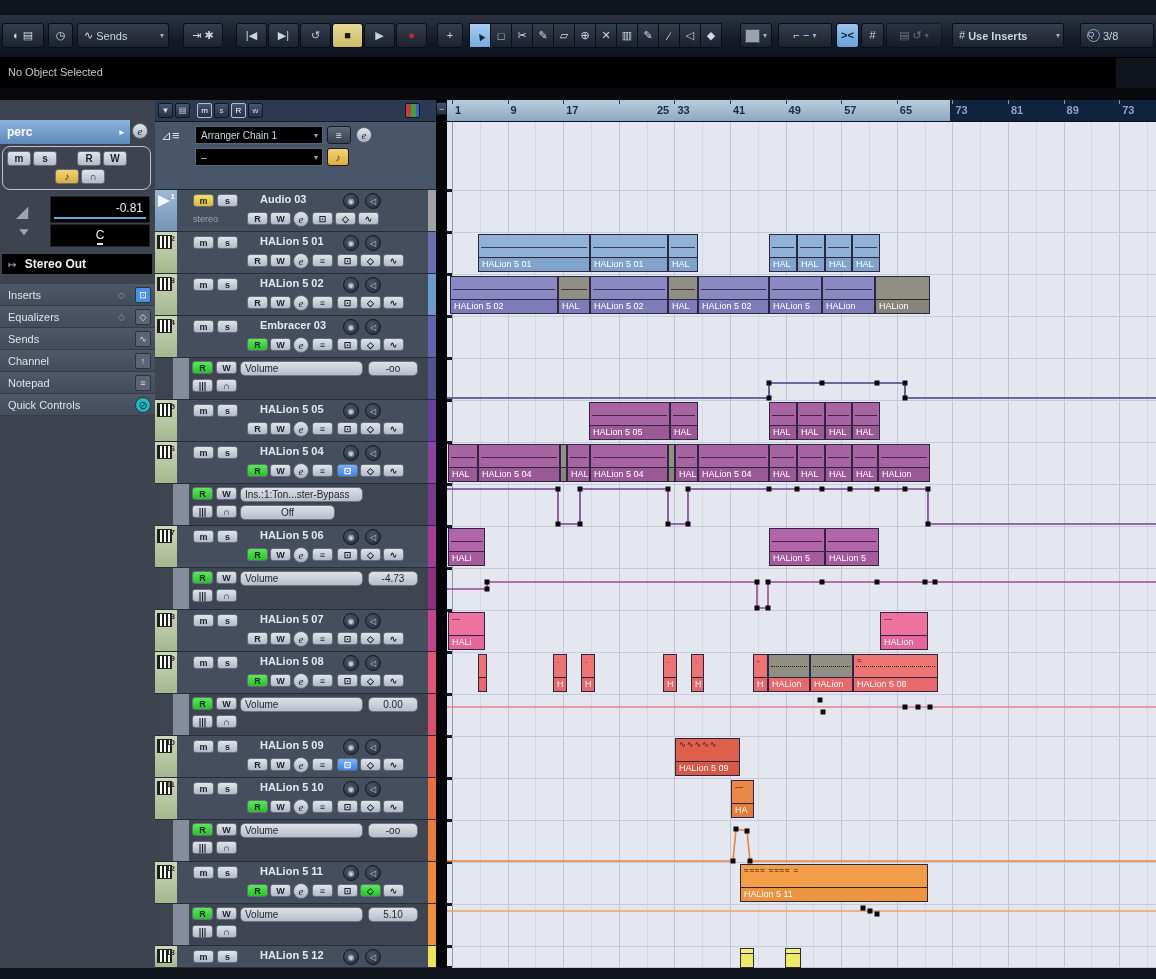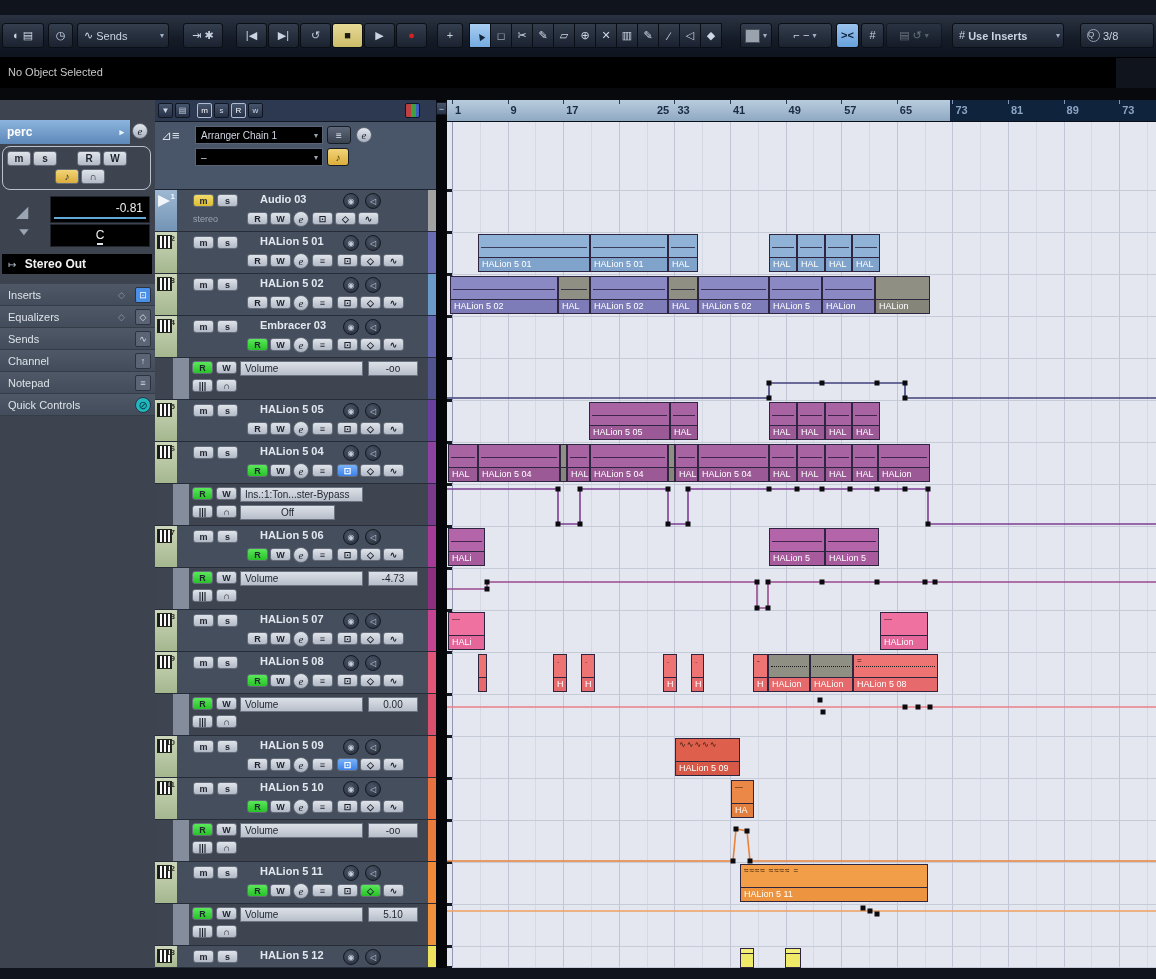--- a/index.html
+++ b/index.html
@@ -106,21 +106,21 @@
        text-align:center;line-height:12px;box-sizing:border-box;}
   .btn.on-green{background:linear-gradient(#5ae85a,#28c228);}
   .btn.on-yellow{background:linear-gradient(#f2dc6a,#dcbc34);}
   .btn.on-blue{background:linear-gradient(#7ab2f8,#3c82ea);color:#fff;}
   .cbtn{position:absolute;width:16px;height:16px;border-radius:50%;
         background:radial-gradient(circle at 40% 35%,#4c5668,#242b37);border:1px solid #141923;
         color:#c3ccda;font-size:8px;text-align:center;line-height:15px;box-sizing:border-box;}
   .tname{position:absolute;font-size:11px;font-weight:700;color:#e3e8f0;white-space:nowrap;}
   .sub{position:absolute;font-size:9px;color:#9aa3b2;}
   .lfield{position:absolute;height:15px;background:linear-gradient(#dde1e8,#b7bec9);
-          border:1px solid #6b7280;border-radius:0;font-size:10px;color:#1e242e;
+          border:1px solid #6b7280;border-radius:5px;font-size:10px;color:#1e242e;
           padding:0 4px;line-height:14px;overflow:hidden;white-space:nowrap;box-sizing:border-box;}
   .lval{text-align:center;}
   .indent{position:absolute;left:18px;top:0;bottom:0;width:16px;background:#848d9b;}
   
   .divider{position:absolute;left:436px;top:100px;width:11px;height:868px;background:#04060a;}
   .divbtn{position:absolute;left:0;top:2px;width:11px;height:13px;background:linear-gradient(#46556c,#263146);
           border:1px solid #101722;color:#cfd9e8;font-size:9px;text-align:center;line-height:12px;
           box-sizing:border-box;}
   
   .ruler{position:absolute;left:447px;top:100px;width:709px;height:22px;background:#10233c;

